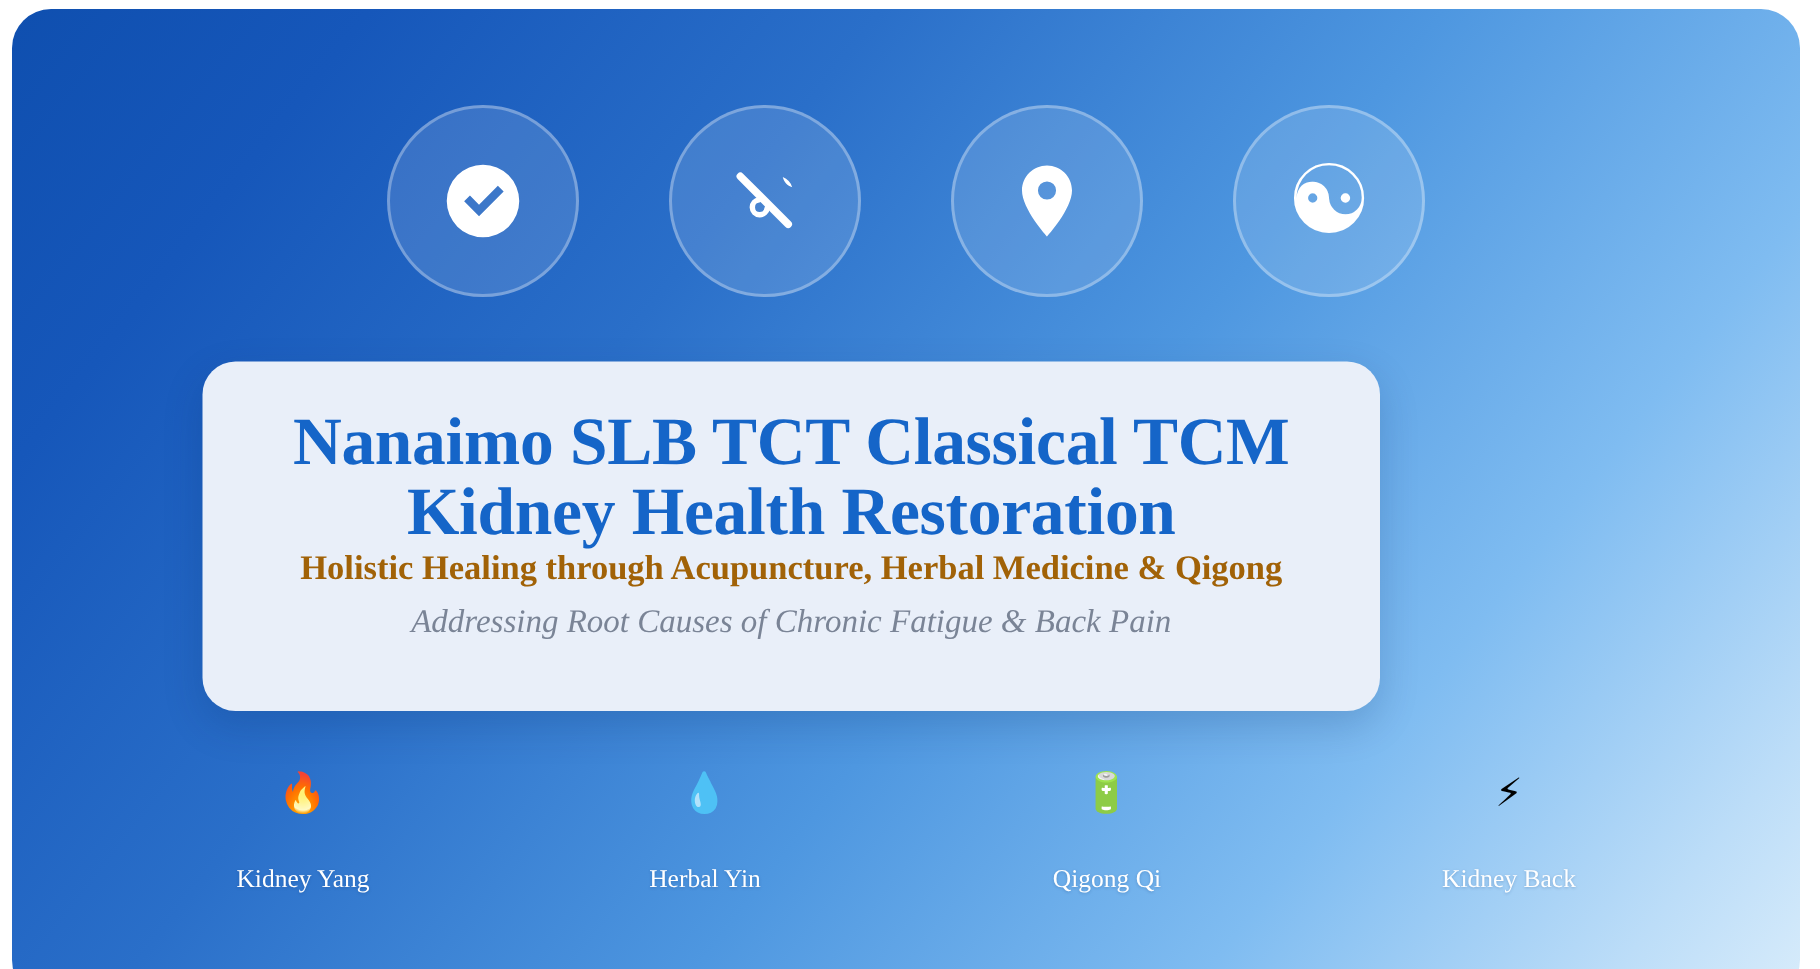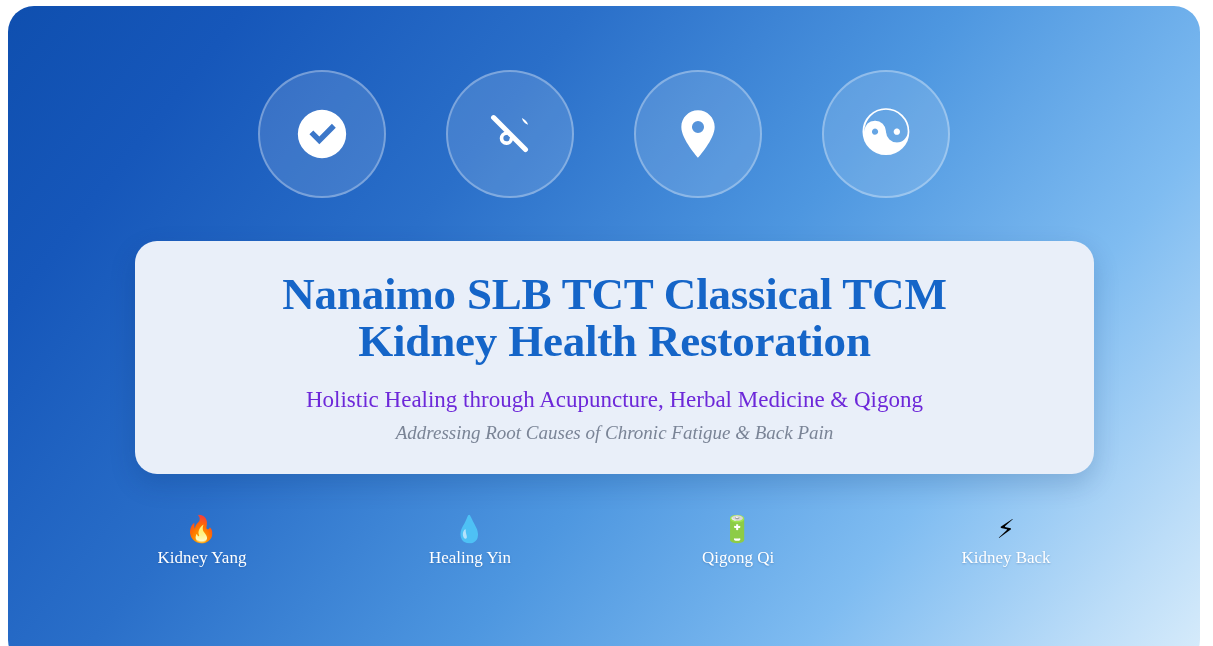--- a/index.html
+++ b/index.html
@@ -46,48 +46,48 @@
     justify-content:center;
     flex:0 0 auto;
   }
   .badge svg { display:block; }
   .badge .yy { font-size:64px; line-height:1; color:#ffffff; }
 
   
   #info-card {
     position:absolute;
     left:127px; top:235px;
-    width:959px; height:233px;
+    width:785px; height:233px;
     background:#e9eff9;
     border-radius:22px;
     box-shadow:0 10px 26px rgba(8,40,95,0.18);
     display:flex;
     flex-direction:column;
     align-items:center;
     justify-content:flex-start;
     padding:30px 40px 0 40px;
   }
   #card-title {
     font-size:45px;
     font-weight:bold;
     line-height:1.05;
     color:#1565c8;
     text-align:center;
     letter-spacing:-0.2px;
     max-width:790px;
   }
   #card-subtitle {
-    margin-top:21px;
     font-size:23px;
-    color:#6d28d9;
+    color:#a16207;
     text-align:center;
+    font-weight:bold;
   }
   #card-tagline {
     margin-top:9px;
-    font-size:19px;
+    font-size:22px;
     font-style:italic;
     color:#7a8496;
     text-align:right;
   }
 
   
   #pillar-row {
     position:absolute;
     left:60px; right:60px; top:508px;
     display:flex;
@@ -99,21 +99,21 @@
     flex-direction:column;
     align-items:center;
     width:180px;
   }
   .pillar-emoji {
     font-size:26px;
     line-height:30px;
     font-family:"DejaVu Sans", sans-serif;
   }
   .pillar-label {
-    margin-top:4px;
+    margin-top:32px;
     font-size:17px;
     color:#ffffff;
     white-space:nowrap;
     text-shadow:0 1px 2px rgba(10,50,110,0.25);
   }
 </style>
 </head>
 <body>
 
 <div id="hero">
@@ -162,21 +162,21 @@
 
   <div id="pillar-row">
 
     <div class="pillar">
       <span class="pillar-emoji">🔥</span>
       <span class="pillar-label">Kidney Yang</span>
     </div>
 
     <div class="pillar">
       <span class="pillar-emoji">💧</span>
-      <span class="pillar-label">Healing Yin</span>
+      <span class="pillar-label">Herbal Yin</span>
     </div>
 
     <div class="pillar">
       <span class="pillar-emoji">🔋</span>
       <span class="pillar-label">Qigong Qi</span>
     </div>
 
     <div class="pillar">
       <span class="pillar-emoji">⚡</span>
       <span class="pillar-label">Kidney Back</span>

